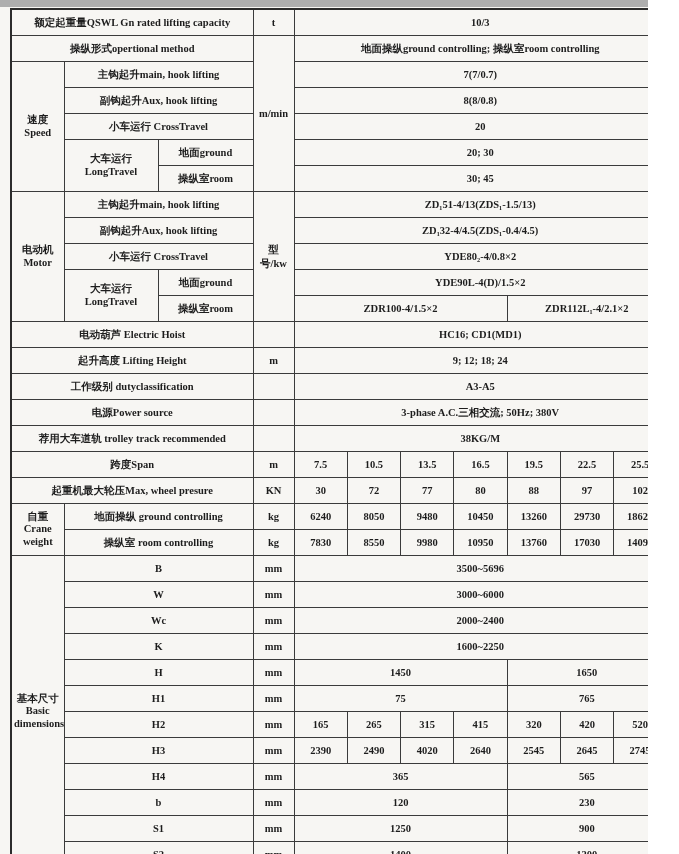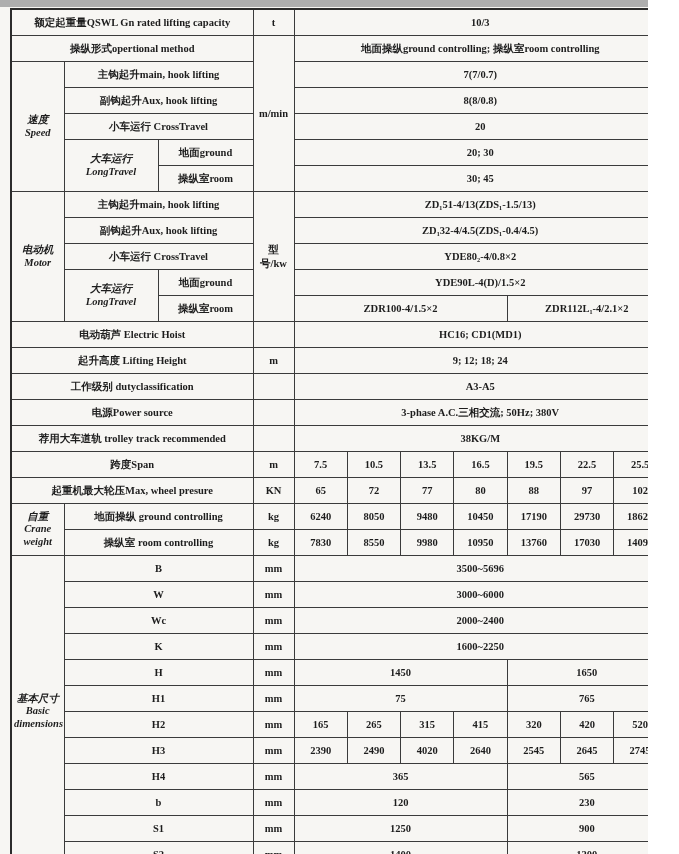--- a/index.html
+++ b/index.html
@@ -29,21 +29,21 @@
     font-size:10.5px;
     color:#1d1d1d;
     text-align:center;
     vertical-align:middle;
     padding:1px 2px;
     line-height:1.25;
     height:23px;
     overflow:hidden;
   }
   td.al { text-align:left; padding-left:5px; }
-  .stack div { line-height:1.15;font-style:italic; }
+  .stack div { line-height:1.15; }
 </style>
 </head>
 <body>
 
 <div class="page">
   <div class="topband"></div>
 
   <table class="spec">
     <colgroup>
       <col style="width:53px">
@@ -166,42 +166,42 @@
       <td>13.5</td>
       <td>16.5</td>
       <td>19.5</td>
       <td>22.5</td>
       <td>25.5</td>
     </tr>
 
     <tr>
       <td colspan="3">起重机最大轮压Max, wheel presure</td>
       <td>KN</td>
-      <td>65</td>
+      <td>30</td>
       <td>72</td>
       <td>77</td>
       <td>80</td>
       <td>88</td>
       <td>97</td>
       <td>102</td>
     </tr>
 
     <tr>
       <td rowspan="2" class="stack">
         <div>自重</div>
             <div>Crane</div>
             <div>weight</div>
       </td>
       <td colspan="2">地面操纵 ground controlling</td>
       <td>kg</td>
       <td>6240</td>
       <td>8050</td>
       <td>9480</td>
       <td>10450</td>
-      <td>17190</td>
+      <td>13260</td>
       <td>29730</td>
       <td>18620</td>
     </tr>
     <tr>
       <td colspan="2">操纵室 room controlling</td>
       <td>kg</td>
       <td>7830</td>
       <td>8550</td>
       <td>9980</td>
       <td>10950</td>

